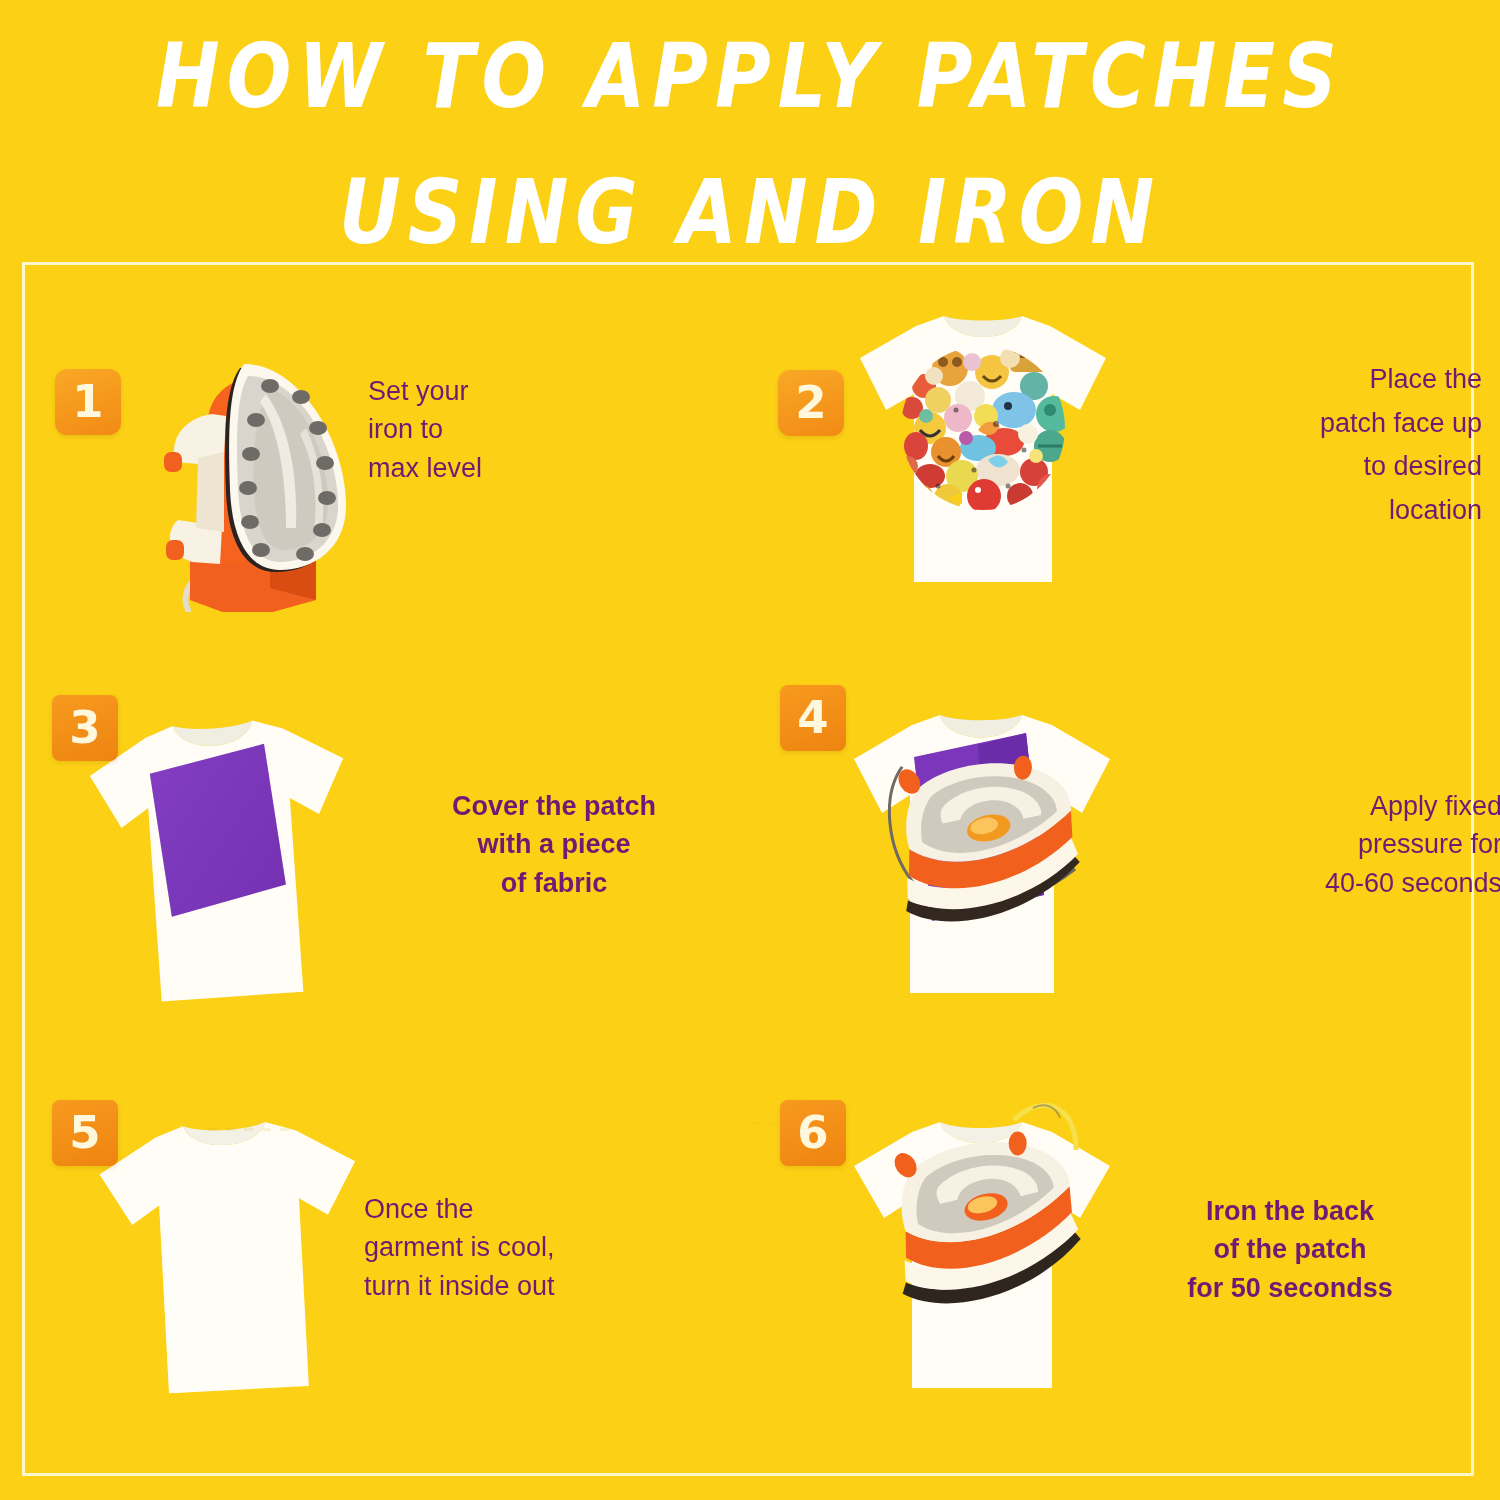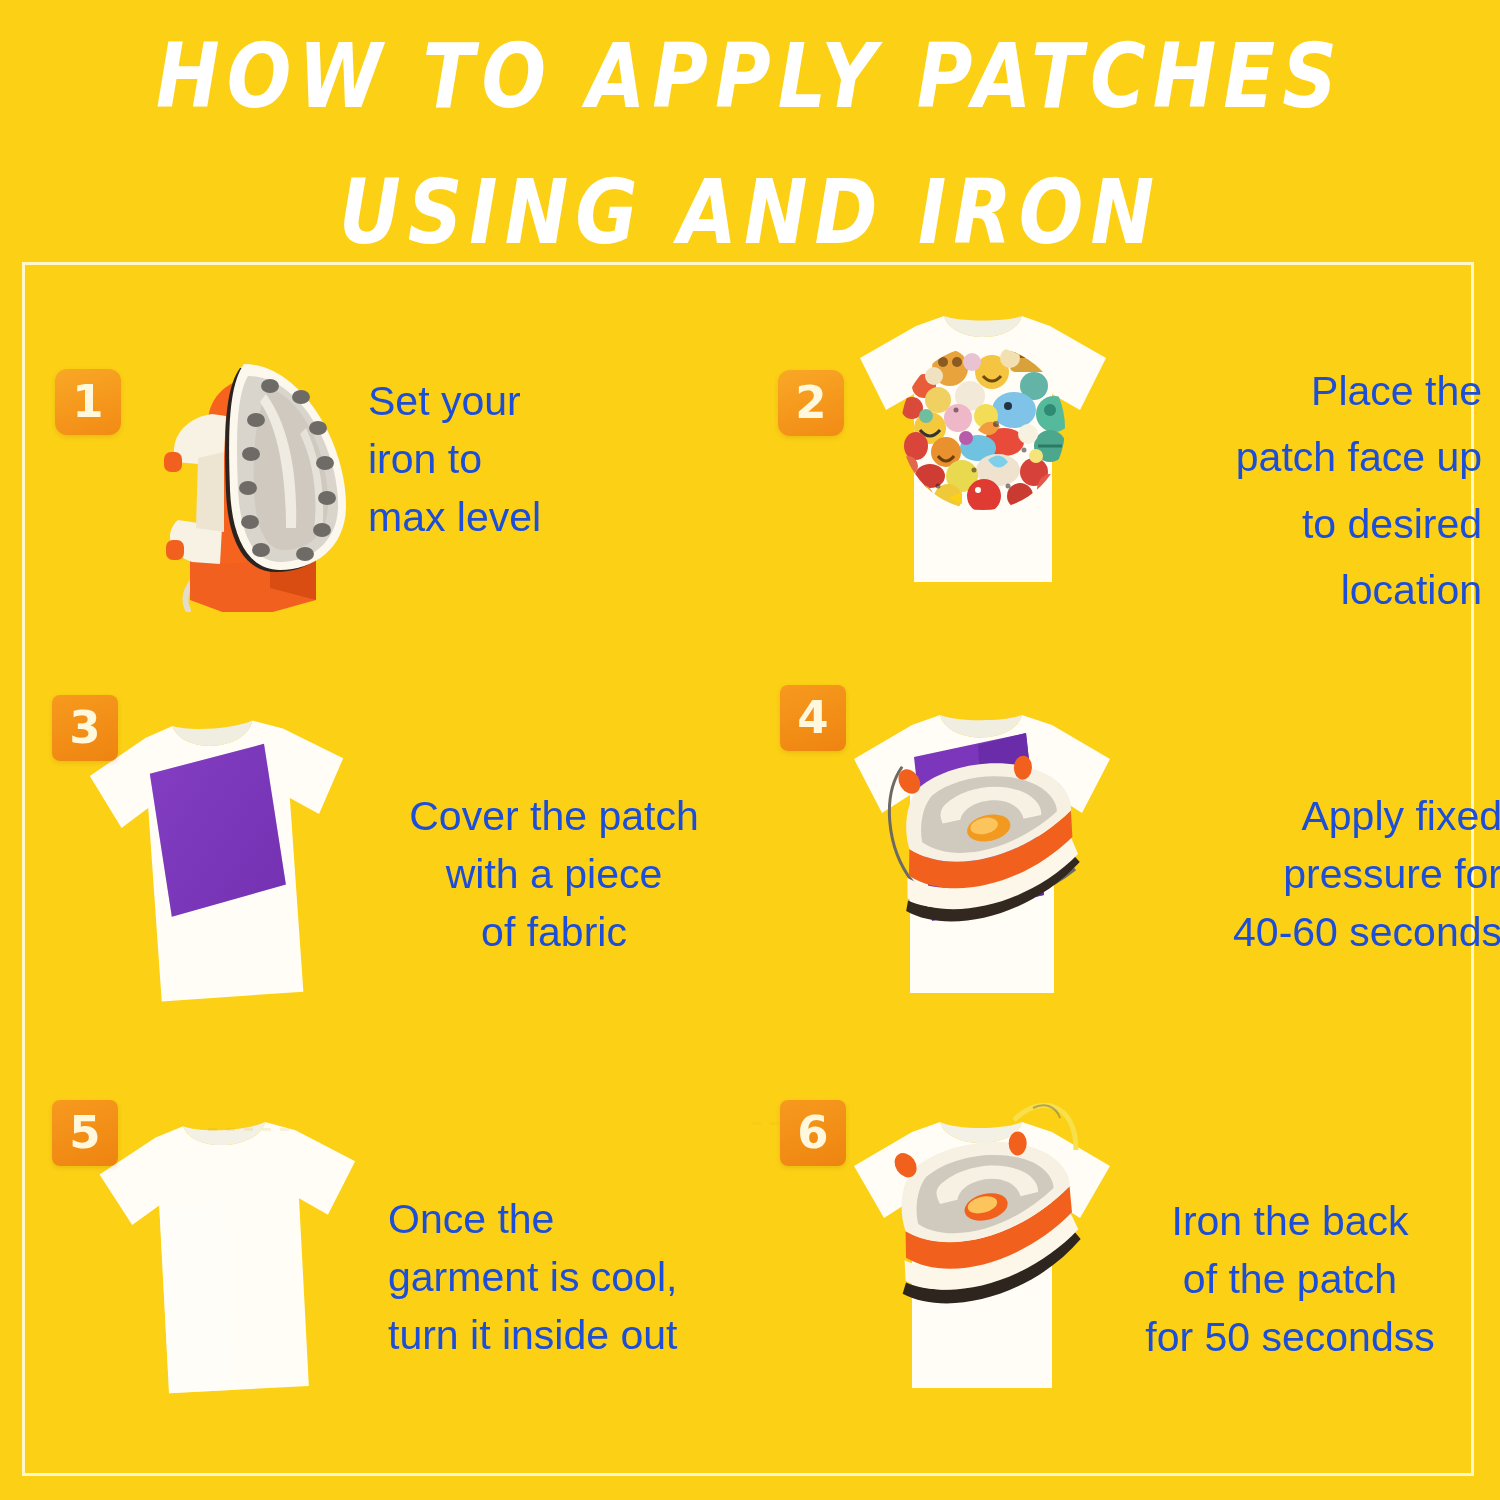--- a/index.html
+++ b/index.html
@@ -35,27 +35,27 @@
     border-radius:12px;
     background:linear-gradient(160deg,#F9A826 0%,#F28A14 100%);
     color:#FFF8DC;
     font-family:"DejaVu Sans",sans-serif;font-weight:700;
     font-size:45px;line-height:66px;text-align:center;
     z-index:9;
     box-shadow:0 2px 4px rgba(160,100,0,.18);
   }
   .badge.sq{border-radius:8px;background:linear-gradient(160deg,#F79A1E 0%,#EE8410 100%);}
   .txt{
-    position:absolute;color:#1d4ed8;
+    position:absolute;color:#701a75;
     font-family:"Liberation Sans",sans-serif;
     font-weight:400;
-    font-size:41px;line-height:1.42;
+    font-size:27px;line-height:1.42;
     white-space:pre-line;
   }
-  .txt.c{text-align:center;}
+  .txt.c{text-align:center;font-weight:bold;}
   .txt.wide{line-height:1.62;}
   
   .residue{position:absolute;height:3px;opacity:.13;
     background:repeating-linear-gradient(90deg,#C79A12 0 9px,transparent 9px 18px);}
 </style>
 </head>
 <body>
 
 <div class="title">
   <span>How to apply patches</span>
@@ -265,21 +265,21 @@
     <div class="art" style="left:78px;top:30px;width:300px;height:310px;">
       <svg width="300" height="310" viewBox="0 0 300 310">
         <g transform="rotate(-3 150 155)">
           <path d="M112 22 L84 32 L26 66 L56 118 L84 100 L84 288 L224 288 L224 100 L252 118 L282 66 L224 32 L194 22 C 186 50, 120 50, 112 22 Z" fill="#FFFDF6"></path>
           <path d="M112 22 C 120 50, 186 50, 194 22 C 176 30, 130 30, 112 22 Z" fill="#F3F0E5"></path>
           <path d="M84 100 L84 288 L150 288 L150 100 Z" fill="#FFFEFA" opacity=".6"></path>
         </g>
       </svg>
     </div>
     <div class="badge sq" style="left:52px;top:28px;">5</div>
-    <div class="txt" style="left: 364px; top: 118px; width: 372px; text-align: left; margin-left: 24px;">Once the
+    <div class="txt" style="left: 364px; top: 118px; width: 372px; text-align: left;">Once the
 garment is cool,
 turn it inside out</div>
   </div>
 
   <div class="step" style="left:750px;top:810px;width:750px;height:404px;">
     <div class="art" style="left:78px;top:16px;width:320px;height:330px;">
       <svg width="320" height="330" viewBox="0 0 320 330">
 
         <path d="M112 34 L84 44 L26 78 L56 130 L84 112 L84 300 L224 300 L224 112 L252 130 L282 78 L224 44 L194 34 C 186 62, 120 62, 112 34 Z" fill="#FFFDF6"></path>
         <path d="M112 34 C 120 62, 186 62, 194 34 C 176 42, 130 42, 112 34 Z" fill="#F3F0E5"></path>

